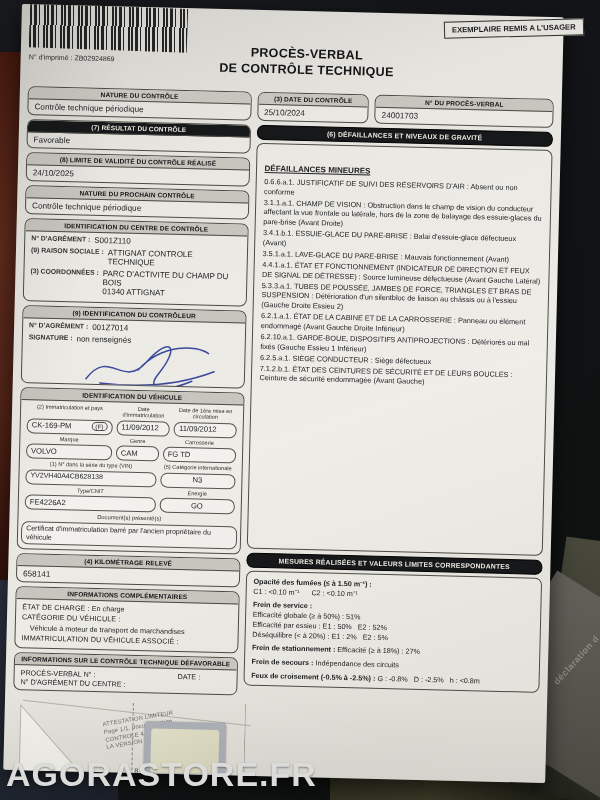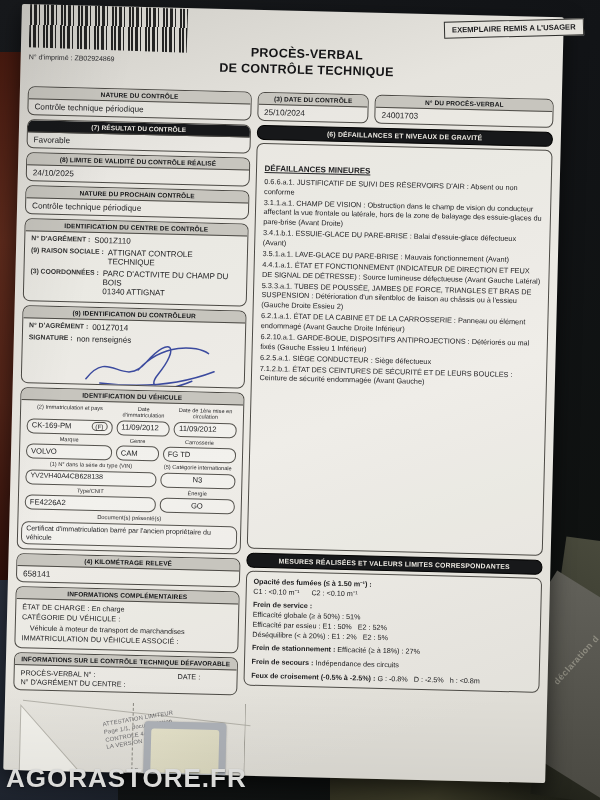--- a/index.html
+++ b/index.html
@@ -106,21 +106,21 @@
   .stamp-inner{width:100%;height:100%;background:linear-gradient(135deg,#e5e2ca,#dcd9c0);
     border-radius:3px;}
   .cornerbox{position:absolute;left:240px;top:2px;width:272px;height:86px;
     border-left:1px solid #a3a199;border-bottom:1px solid #a3a199;
     border-bottom-left-radius:14px;}
 
   
   .usager{position:absolute;left:444px;top:20px;z-index:4;background:#e4e2dc;
     border:1.5px solid #2e2e2c;padding:3px 7px;font-size:7.6px;font-weight:bold;
     color:#1b1b1d;transform:rotate(-1.5deg);white-space:nowrap;}
-  .watermark{position:absolute;left:6px;bottom:6px;z-index:5;font-size:26px;font-weight:bold;
+  .watermark{position:absolute;left:6px;bottom:6px;z-index:5;font-size:34px;font-weight:bold;
     color:#dbdbd9;letter-spacing:1px;text-shadow:0 1px 2px rgba(0,0,0,.4);}
 </style>
 </head>
 <body>
 
 <div class="canvas">
 
   <div class="bg bg-leather"></div>
   <div class="bg bg-denim"></div>
   <div class="bg bg-olive"></div>

